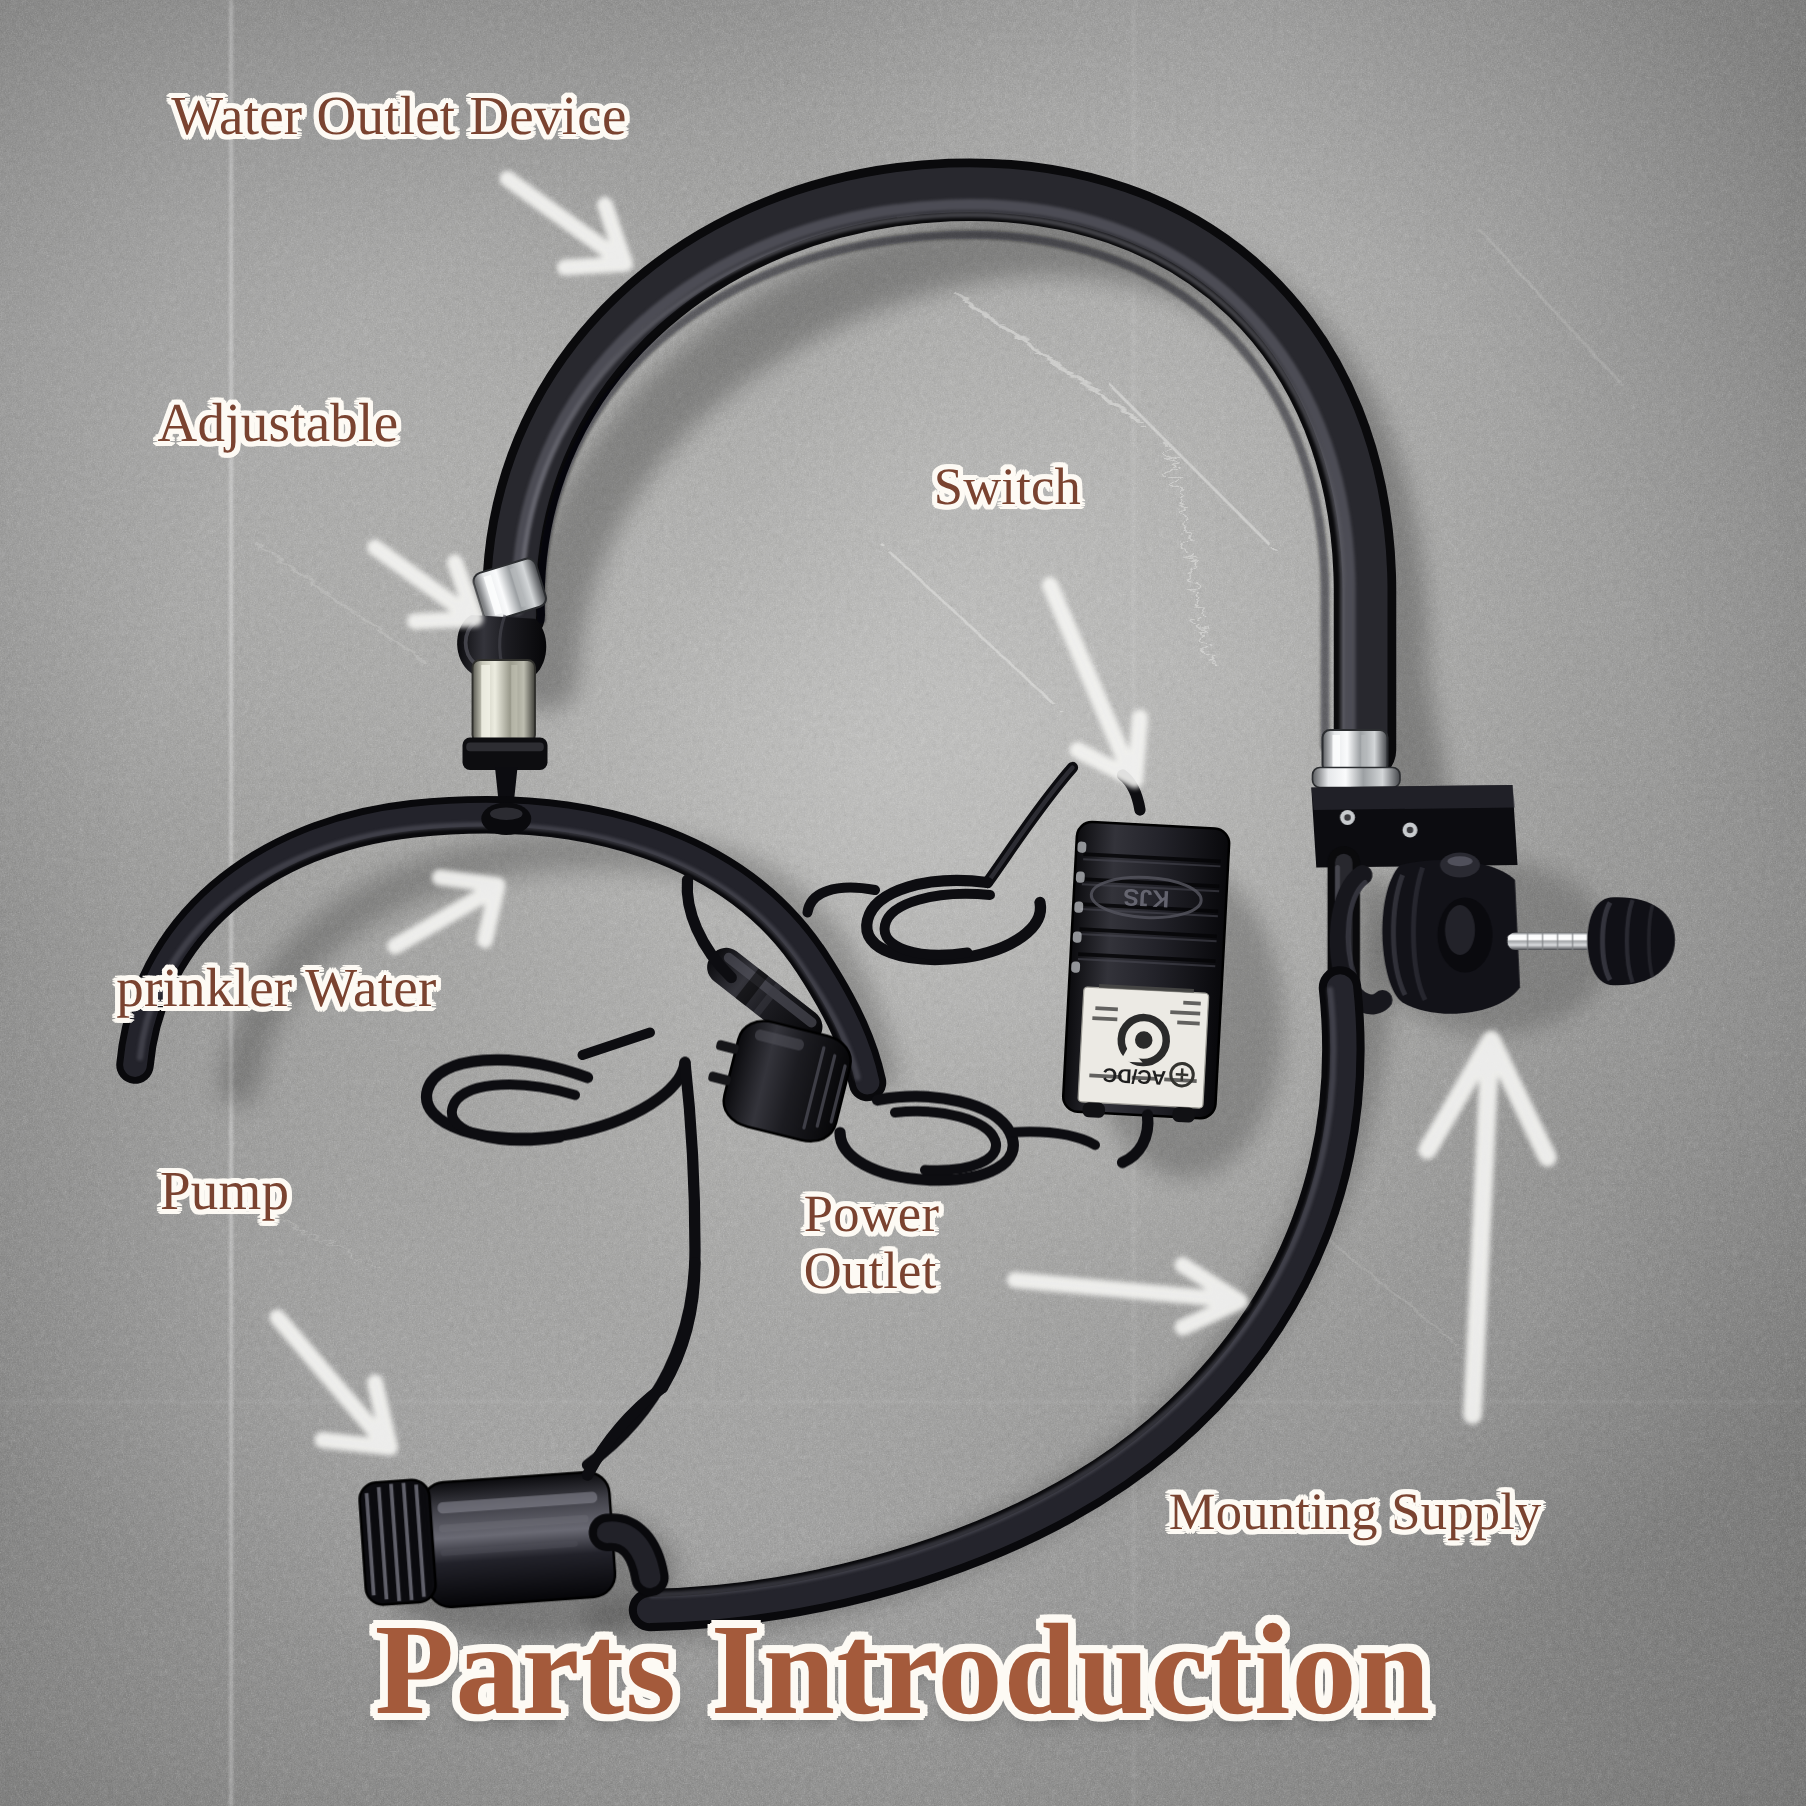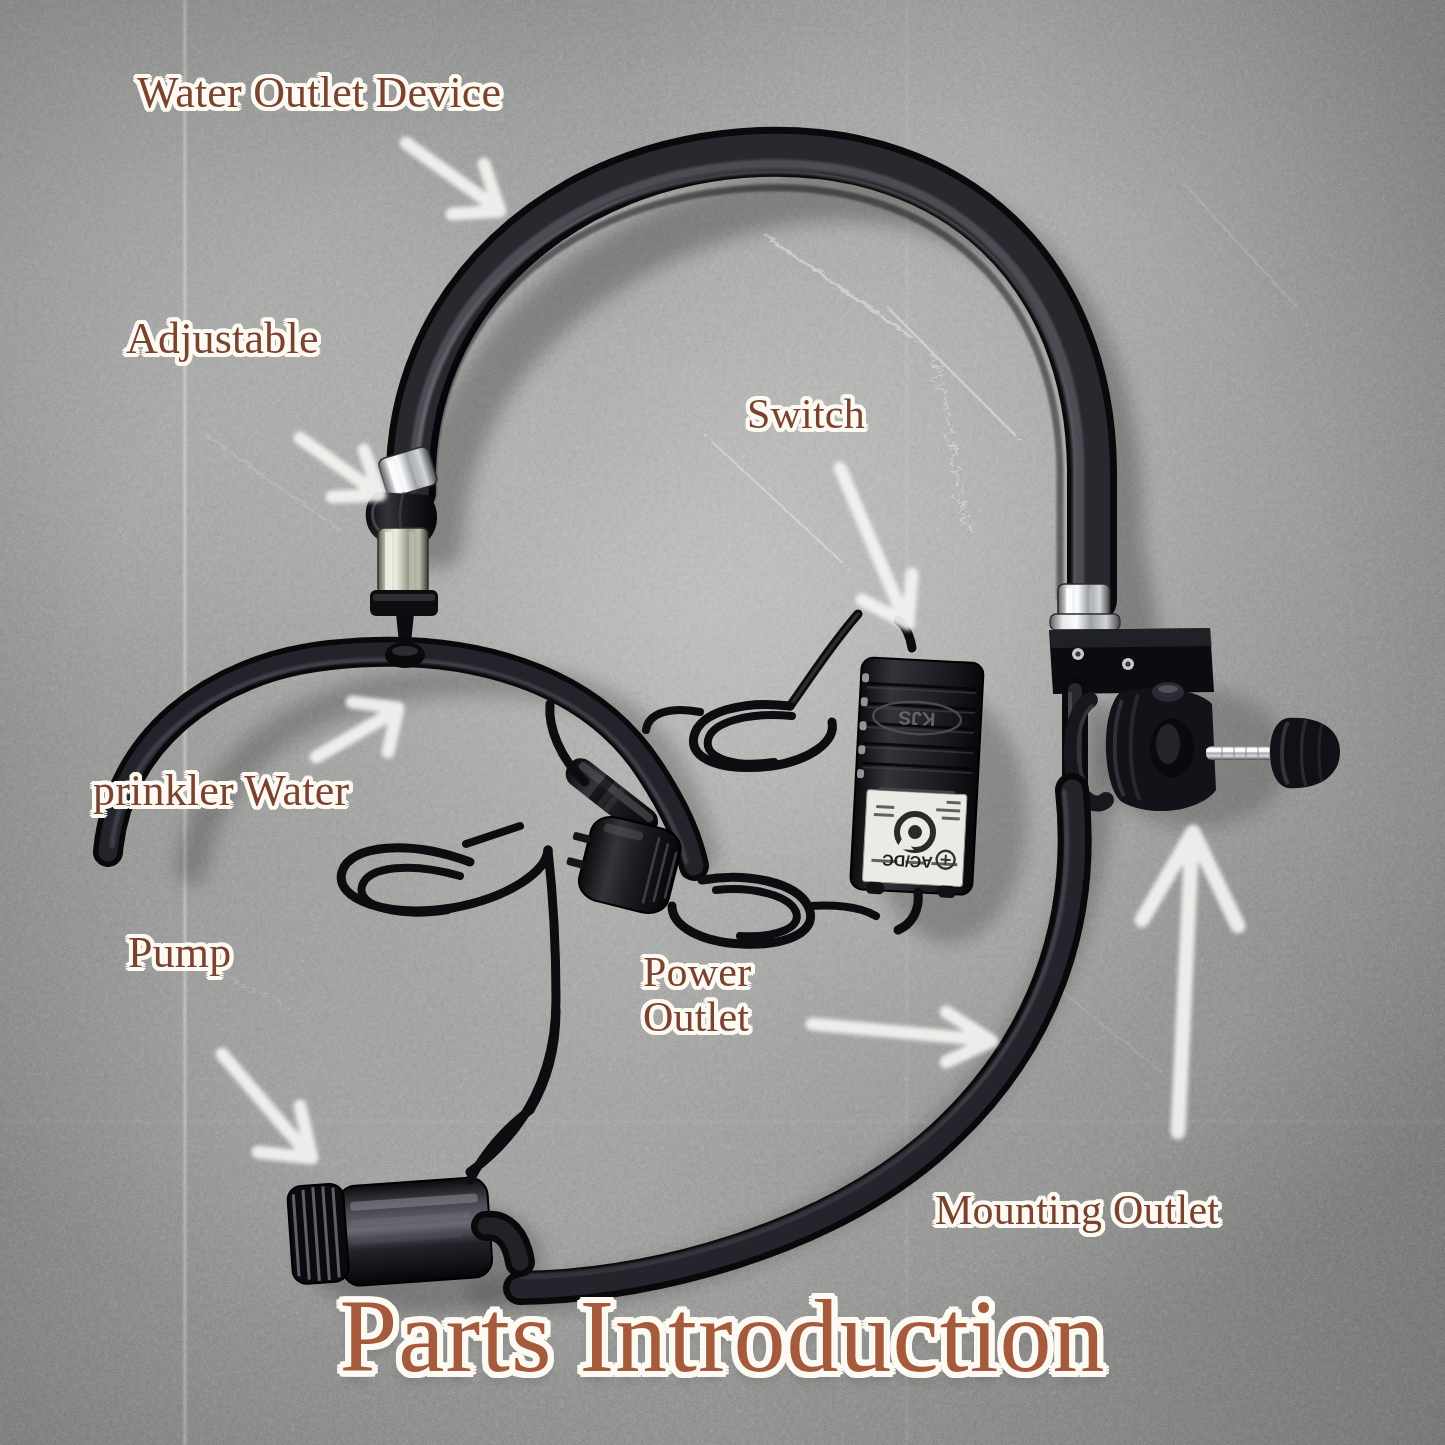--- a/index.html
+++ b/index.html
@@ -87,31 +87,31 @@
        0 -4px 0 #fdfaf4, 0  4px 0 #fdfaf4,
       -2px -4px 0 #fdfaf4, 2px -4px 0 #fdfaf4,
       -4px -2px 0 #fdfaf4, 4px -2px 0 #fdfaf4,
       -4px  2px 0 #fdfaf4, 4px  2px 0 #fdfaf4,
       -2px  4px 0 #fdfaf4, 2px  4px 0 #fdfaf4;
   }
   .lbl-water   { left: 137px; top: 70px;   font-size: 44px; }
   .lbl-adjust  { left: 126px; top: 316px;  font-size: 44px; }
   .lbl-sprink  { left: 93px;  top: 768px;  font-size: 44px; }
   .lbl-pump    { left: 128px; top: 930px;  font-size: 44px; text-align: center; }
-  .lbl-switch  { left: 747px; top: 392px;  font-size: 42px; }
+  .lbl-switch  { left: 747px; top: 368px;  font-size: 42px; }
   .lbl-power   { left: 643px; top: 950px;  font-size: 42px; text-align: left; }
   .lbl-mount   { left: 935px; top: 1188px; font-size: 42px; }
 
   .title {
     position: absolute;
     left: 50%;
     transform: translateX(-50%);
     top: 1276px;
     font-size: 104px;
-    font-weight: 400;
+    font-weight: 700;
     letter-spacing: 1px;
     color: #a45a3b;
     background: linear-gradient(180deg, #b9apx 0%, #a45a3b 50%, #8e4a2f 100%);
     text-shadow:
       -5px 0 0 #fdfaf4,  5px 0 0 #fdfaf4,
        0 -5px 0 #fdfaf4, 0  5px 0 #fdfaf4,
       -4px -4px 0 #fdfaf4, 4px -4px 0 #fdfaf4,
       -4px  4px 0 #fdfaf4, 4px  4px 0 #fdfaf4,
       -6px 0 0 #fdfaf4,  6px 0 0 #fdfaf4,
        0 -6px 0 #fdfaf4, 0  6px 0 #fdfaf4,
@@ -573,17 +573,17 @@
     </g>
   </svg>
 
   <div class="lbl lbl-water">Water Outlet Device</div>
   <div class="lbl lbl-adjust">Adjustable</div>
   <div class="lbl lbl-sprink">prinkler Water</div>
   <div class="lbl lbl-pump">Pump</div>
   <div class="lbl lbl-switch">Switch</div>
   <div class="lbl lbl-power">Power
 Outlet</div>
-  <div class="lbl lbl-mount">Mounting Outlet</div>
+  <div class="lbl lbl-mount">Mounting Supply</div>
 
   <div class="title">Parts Introduction</div>
 
 </div>
 
 </body></html>

